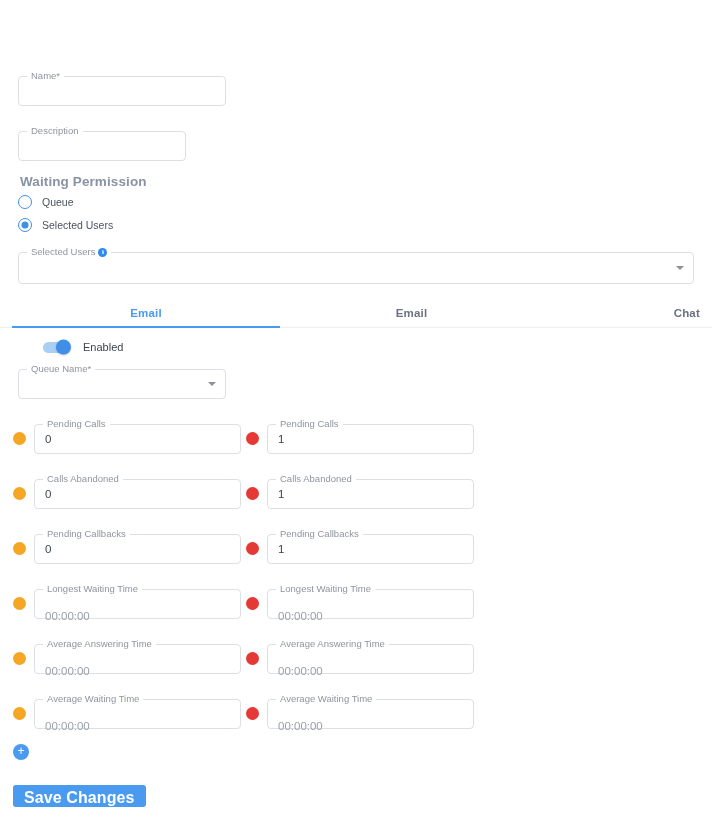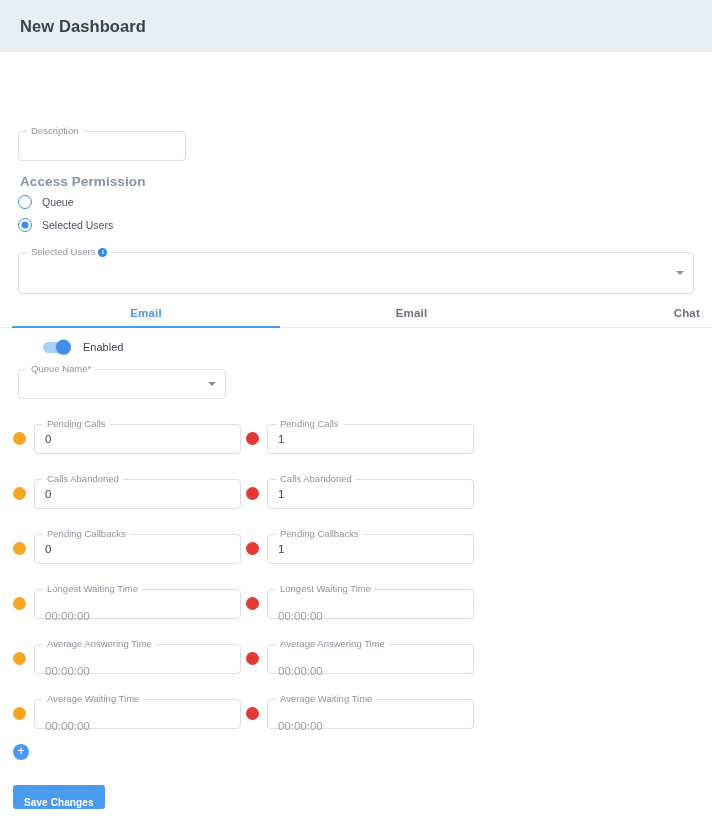--- a/index.html
+++ b/index.html
@@ -115,55 +115,57 @@
     position: absolute; left: 13px; top: 744px;
     width: 16px; height: 16px; border-radius: 50%;
     background: #4a9bf0; color: #fff;
     font-size: 12px; line-height: 15px; text-align: center; font-weight: 400;
     cursor: pointer;
   }
 
   
   .save-btn {
     position: absolute; left: 13px; top: 785px;
-    height: 22px; padding: 12px 11px;
+    height: 22px; padding: 4px 11px;
     background: #4a9bf0; color: #fff; border: none; border-radius: 3px;
-    font-size: 10px; font-weight: 700; font-family: "Liberation Sans", sans-serif;
+    font-size: 16px; font-weight: 700; font-family: "Liberation Sans", sans-serif;
     cursor: pointer; letter-spacing: .1px;
   }
 </style>
 </head>
 <body>
 
 <div class="page">
 
-  <div class="header">
-    <div class="header-title">New Dashboard</div>
-  </div>
-
+
+  <div class="field" style="left:18px; top:76px; width:208px; height:30px;">
+    <div class="outline"></div>
+    <div class="legend">Name*</div>
+    <div class="value"></div>
+  </div>
 
   <div class="field" style="left:18px; top:131px; width:168px; height:30px;">
     <div class="outline"></div>
     <div class="legend">Description</div>
     <div class="value"></div>
   </div>
 
-  <div class="section-title">Access Permission</div>
+  <div class="section-title">Waiting Permission</div>
 
   <div class="radio-row" style="left:18px; top:195px;">
     <span class="radio"></span>
     <span class="radio-label">Queue</span>
   </div>
 
   <div class="radio-row" style="left:18px; top:218px;">
     <span class="radio checked"></span>
     <span class="radio-label">Selected Users</span>
   </div>
 
-  <div class="field" style="left:18px; top:252px; width:676px; height:42px;">
+  <div class="field" style="left:18px; top:252px; width:676px; height:32px;">
     <div class="outline"></div>
     <div class="legend">
       <span>Selected Users</span><span class="info-dot">i</span>
     </div>
     <div class="value"></div>
     <div class="caret"></div>
   </div>
 
   <div class="tabs">
     <div class="tab active" style="left:12px; width:268px;">

